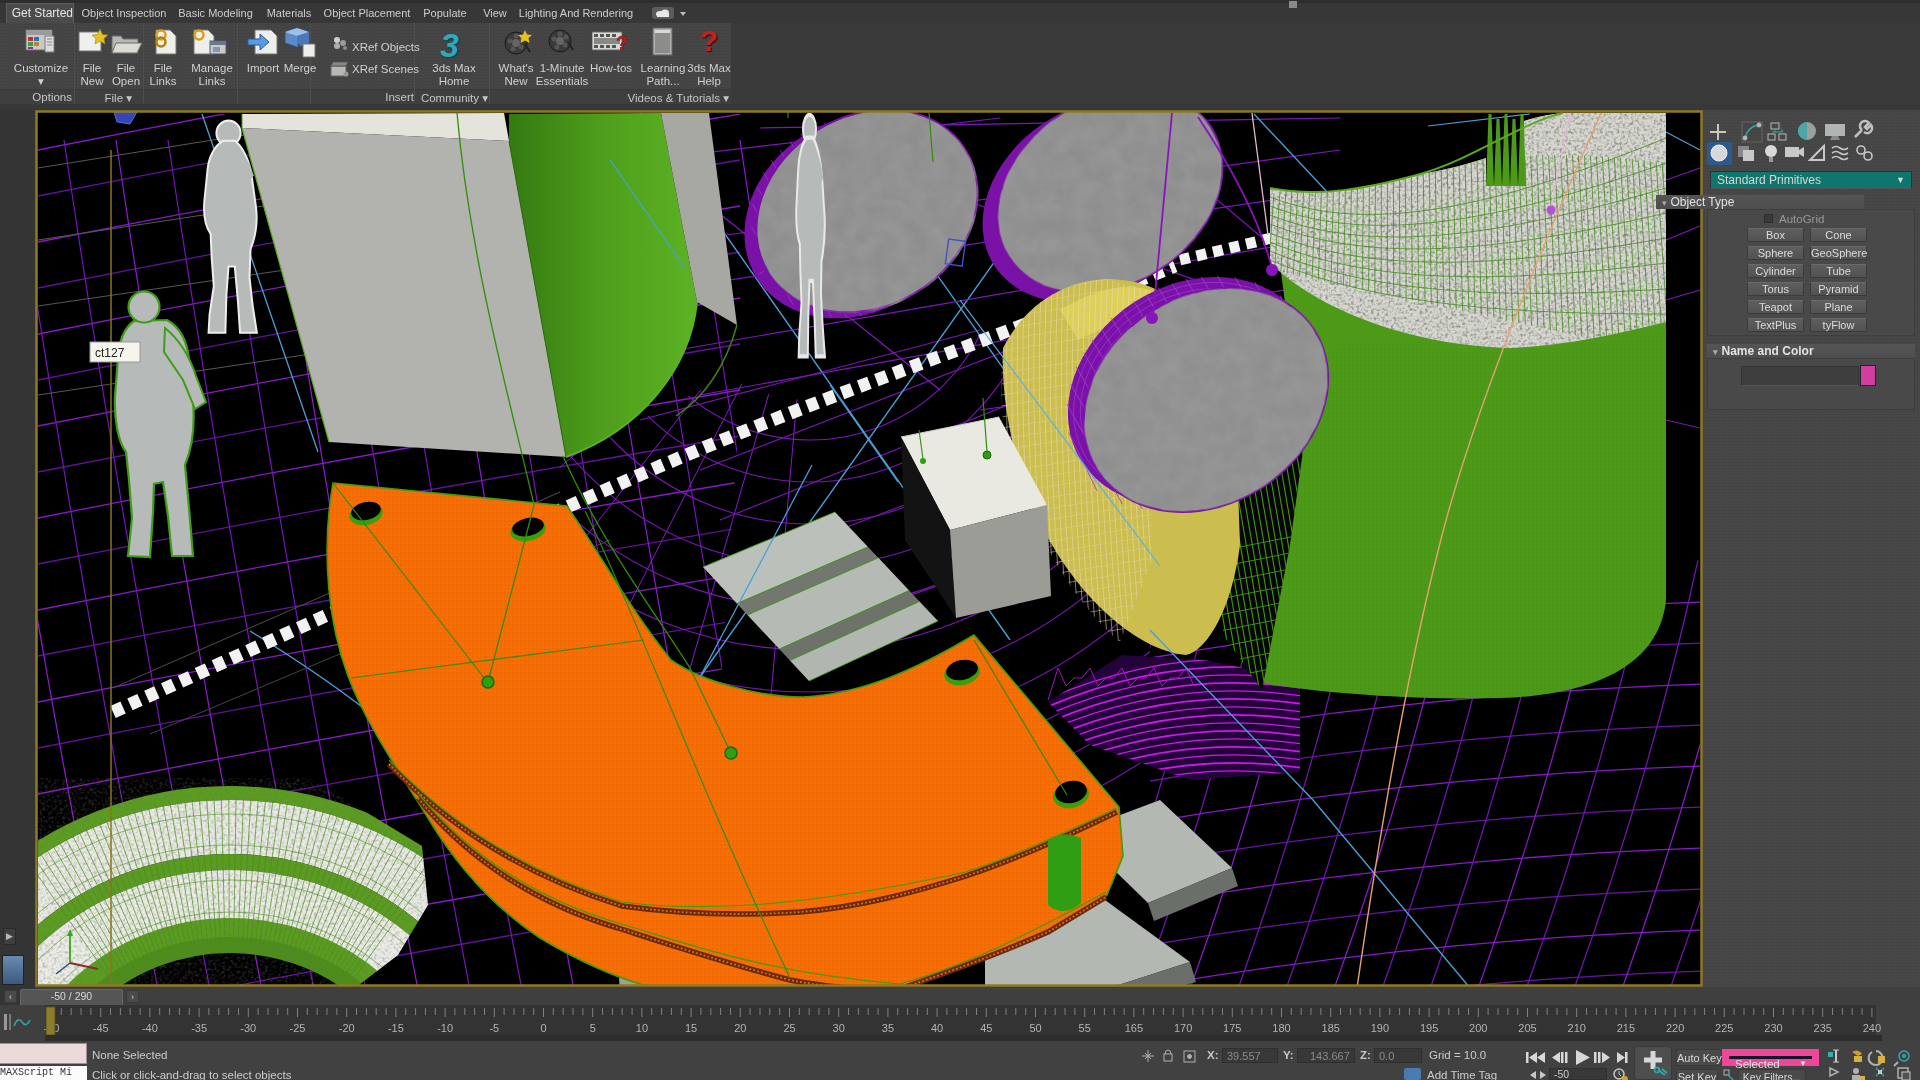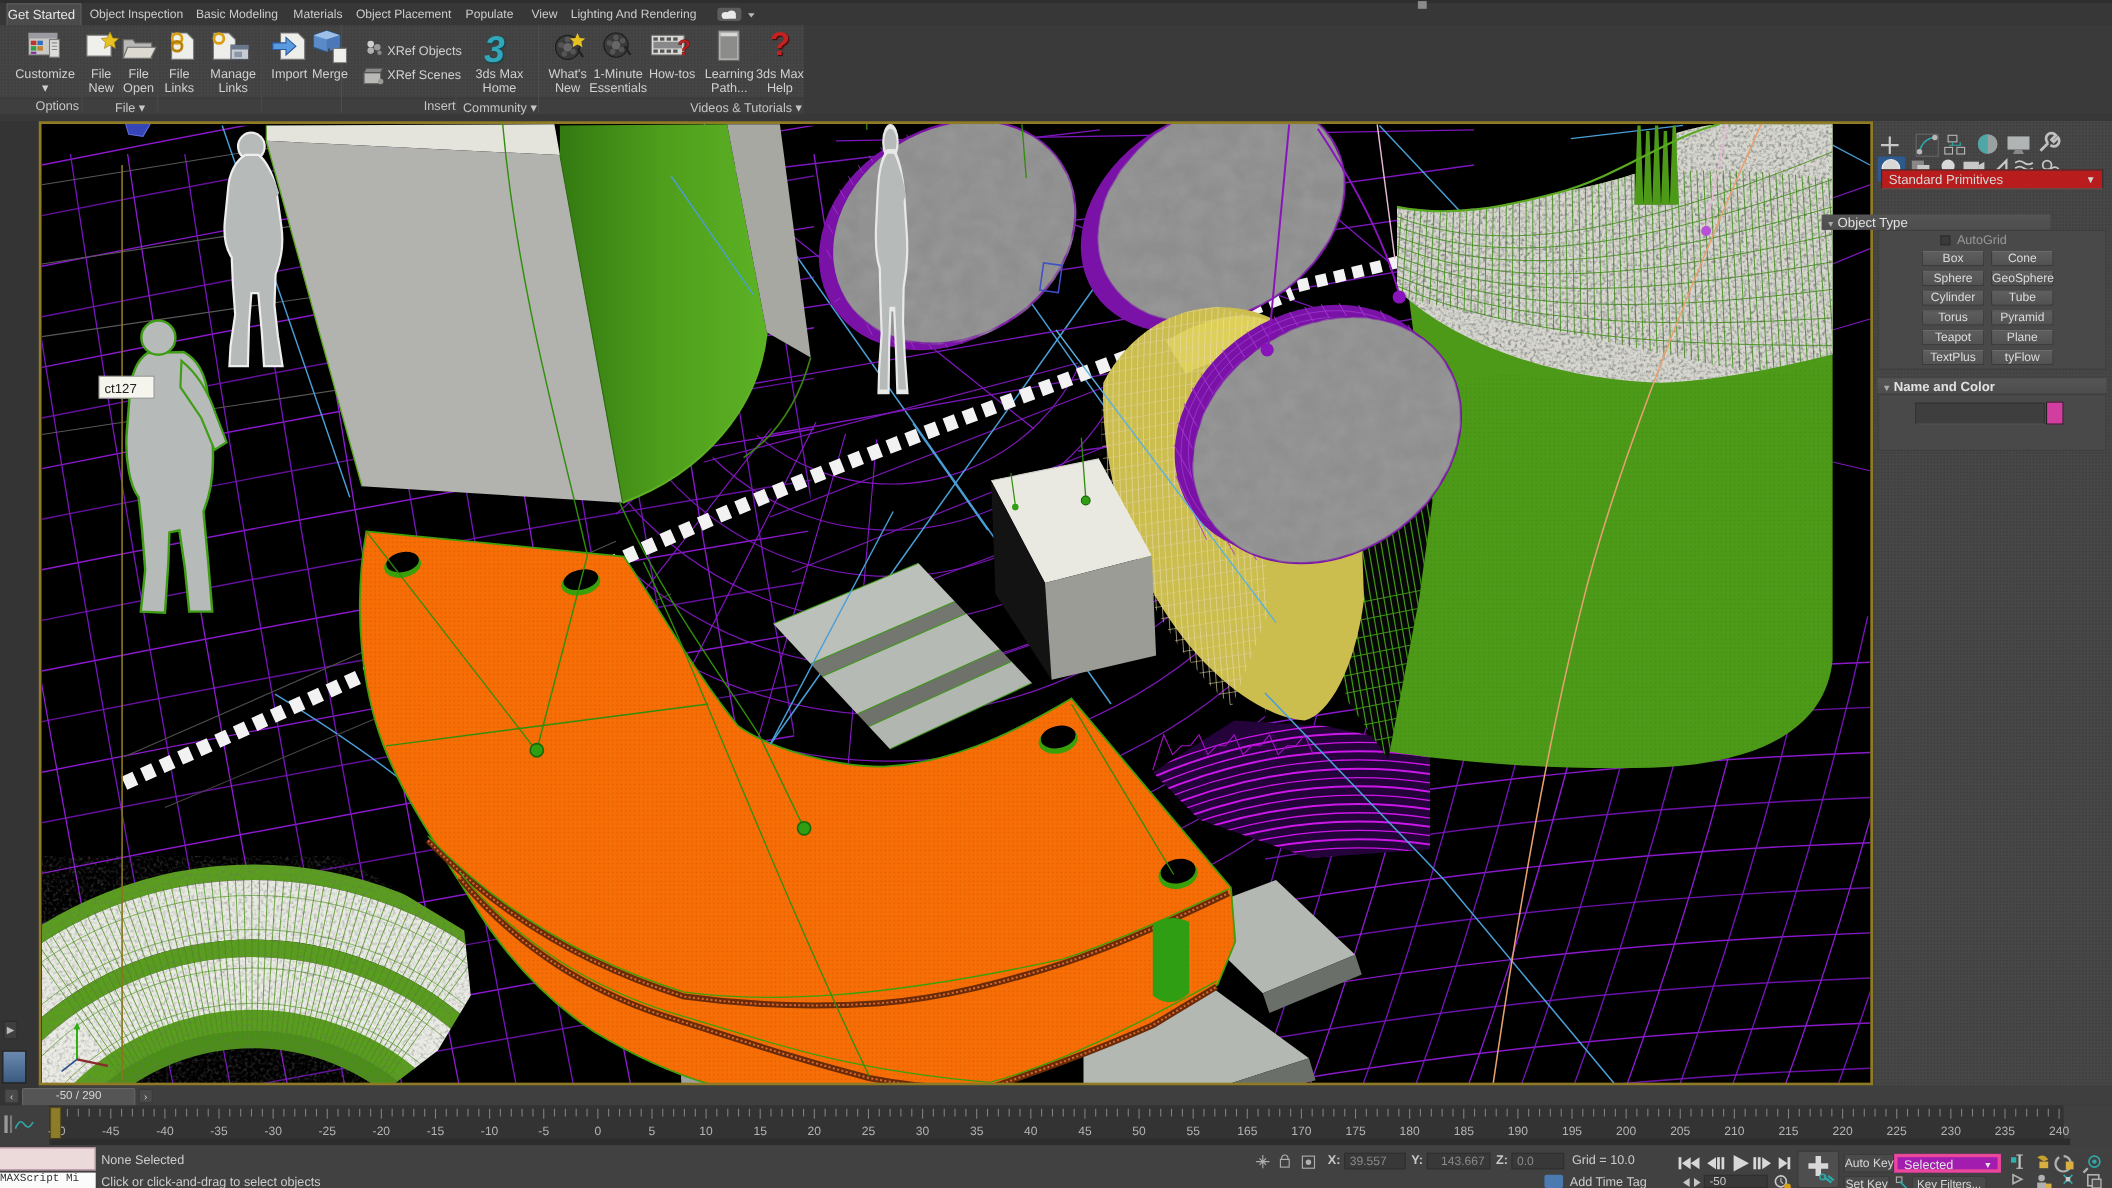--- a/index.html
+++ b/index.html
@@ -7,21 +7,21 @@
 .cap { position:absolute; color:#c6c6c6; font-size:11.5px; text-align:right; white-space:nowrap; }
 .tab { position:absolute; top:4px; height:19px; color:#cdcdcd; font-size:11px; text-align:center; line-height:19px; white-space:nowrap; }
 .sep { position:absolute; top:23px; width:1px; height:80px; background:#353535; border-right:1px solid #4e4e4e; }
 .btn { position:absolute; background:linear-gradient(#5e5e5e,#525252); border:1px solid #3a3a3a; border-top-color:#6a6a6a; border-radius:2px; color:#dcdcdc; font-size:11px; text-align:center; white-space:nowrap; }
 .sbtn { position:absolute; background:#4a4a4a; border:1px solid #3a3a3a; border-radius:2px; color:#d8d8d8; font-size:11px; text-align:center; white-space:nowrap; }
 </style></head>
 <body>
 
 <div class="abs" style="left:0;top:0;width:1920px;height:3px;background:#2e2e2e"></div>
 <div class="abs" style="left:0;top:3px;width:1920px;height:20px;background:#373737"></div>
-<div class="abs" style="left:6px;top:3px;width:68px;height:20px;background:#4b4b4b;border:1px solid #5c5c5c;border-bottom:none;color:#e6e6e6;font-size:12px;text-align:left;line-height:19px;white-space:nowrap">Get Started</div>
+<div class="abs" style="left:6px;top:3px;width:68px;height:20px;background:#4b4b4b;border:1px solid #5c5c5c;border-bottom:none;color:#e6e6e6;font-size:12px;text-align:right;line-height:19px;white-space:nowrap">Get Started</div>
 <div class="tab" style="left:80px;width:88px">Object Inspection</div>
 <div class="tab" style="left:176px;width:79px">Basic Modeling</div>
 <div class="tab" style="left:263px;width:52px">Materials</div>
 <div class="tab" style="left:322px;width:90px">Object Placement</div>
 <div class="tab" style="left:420px;width:50px">Populate</div>
 <div class="tab" style="left:478px;width:34px">View</div>
 <div class="tab" style="left:518px;width:116px">Lighting And Rendering</div>
 <svg class="abs" style="left:652px;top:6px" width="40" height="14">
     <rect x="0" y="1" width="22" height="12" rx="3" fill="#5c5c5c"></rect>
     <ellipse cx="8" cy="8" rx="4" ry="3" fill="#e8e8e8"></ellipse>
@@ -880,21 +880,21 @@
 <g transform="translate(124,0)" stroke="#c8c8c8" stroke-width="1.6" fill="none">
       <path d="M2,6 Q6,3 10,6 T18,6"></path>
       <path d="M2,11 Q6,8 10,11 T18,11"></path>
       <path d="M2,16 Q6,13 10,16 T18,16"></path>
     </g>
 <g transform="translate(148,0)">
       <circle cx="7" cy="8" r="4" fill="none" stroke="#c8c8c8" stroke-width="1.6"></circle>
       <circle cx="14" cy="14" r="4" fill="none" stroke="#c8c8c8" stroke-width="1.6"></circle>
     </g>
 </svg>
-<div class="abs" style="left:1710px;top:154px;width:202px;height:18px;background:#b91c1c;border:1px solid #303030;border-bottom-color:#555;color:#d6d6d6;font-size:12px;line-height:16px;padding-left:6px">Standard Primitives<span style="float:right;margin-right:6px;font-size:9px">▼</span></div>
+<div class="abs" style="left:1710px;top:171px;width:202px;height:18px;background:#0f766e;border:1px solid #303030;border-bottom-color:#555;color:#d6d6d6;font-size:12px;line-height:16px;padding-left:6px">Standard Primitives<span style="float:right;margin-right:6px;font-size:9px">▼</span></div>
 
 <div class="abs" style="left:1656px;top:195px;width:208px;height:14px;background:linear-gradient(#555,#4d4d4d);color:#e2e2e2;font-size:12px;font-weight:normal;line-height:14px"><span style="color:#aaa;font-size:9px;margin:0 4px 0 6px">▾</span>Object Type</div>
 <div class="abs" style="left:1707px;top:209px;width:208px;height:127px;background:#494949;border:1px solid #3e3e3e"></div>
 <div class="abs" style="left:1764px;top:214px;width:9px;height:9px;background:#3a3a3a;border:1px solid #2d2d2d"></div>
 <div class="abs" style="left:1779px;top:213px;color:#989898;font-size:11.5px">AutoGrid</div>
 <div class="btn" style="left:1747px;top:228px;width:57px;height:14px;line-height:13px">Box</div>
 <div class="btn" style="left:1810px;top:228px;width:57px;height:14px;line-height:13px">Cone</div>
 <div class="btn" style="left:1747px;top:246px;width:57px;height:14px;line-height:13px">Sphere</div>
 <div class="btn" style="left:1810px;top:246px;width:57px;height:14px;line-height:13px">GeoSphere</div>
 <div class="btn" style="left:1747px;top:264px;width:57px;height:14px;line-height:13px">Cylinder</div>
@@ -1209,21 +1209,21 @@
   </svg>
 
 <div class="abs" style="left:1634px;top:1046px;width:38px;height:34px;background:#4e4e4e;border:1px solid #3a3a3a;border-radius:3px"></div>
 <svg class="abs" style="left:1634px;top:1046px" width="38" height="34">
     <path d="M19,5 L19,23 M10,14 L28,14" stroke="#d8d8d8" stroke-width="5"></path>
     <path d="M24,24 L31,29 M28,23 L33,27" stroke="#2fa8a8" stroke-width="2"></path>
     <circle cx="23" cy="24" r="2.5" fill="none" stroke="#2fa8a8" stroke-width="1.5"></circle>
   </svg>
 <div class="sbtn" style="left:1676px;top:1049px;width:46px;height:17px;line-height:16px;font-size:11px">Auto Key</div>
 <div class="sbtn" style="left:1676px;top:1069px;width:42px;height:15px;line-height:14px;font-size:11px">Set Key</div>
-<div class="abs" style="left:1722px;top:1049px;width:97px;height:17px;background:#a21caf;border:3px solid #ec4899;color:#e4e4e4;font-size:11.5px;line-height:16px;padding-left:6px">Selected<span style="float:right;margin-right:5px;font-size:8px">▼</span></div>
+<div class="abs" style="left:1722px;top:1049px;width:97px;height:17px;background:#0f172a;border:7px solid #ec4899;color:#e4e4e4;font-size:11.5px;line-height:16px;padding-left:6px">Selected<span style="float:right;margin-right:5px;font-size:8px">▼</span></div>
 <div class="sbtn" style="left:1738px;top:1069px;width:68px;height:15px;line-height:14px;font-size:10.5px">Key Filters...</div>
 <svg class="abs" style="left:1722px;top:1069px" width="16" height="14">
     <rect x="2" y="1" width="5" height="5" fill="none" stroke="#b0b0b0"></rect>
     <path d="M5,5 L13,13" stroke="#2fa8a8" stroke-width="1.5"></path>
   </svg>
 
 <svg class="abs" style="left:1828px;top:1048px" width="92" height="32">
 <g>
 <rect x="0" y="4" width="5" height="5" fill="#2fb0b0"></rect>
       <path d="M8,2 L8,14" stroke="#c8c8c8" stroke-width="2"></path>

